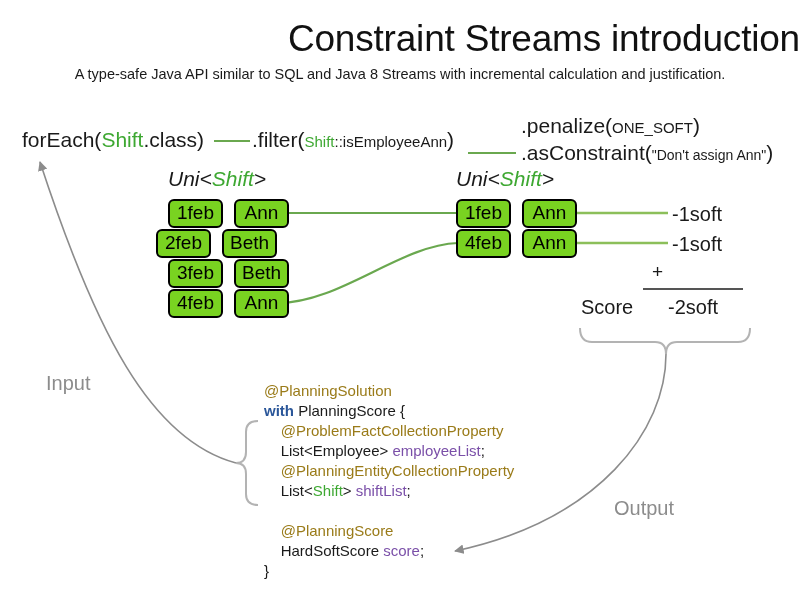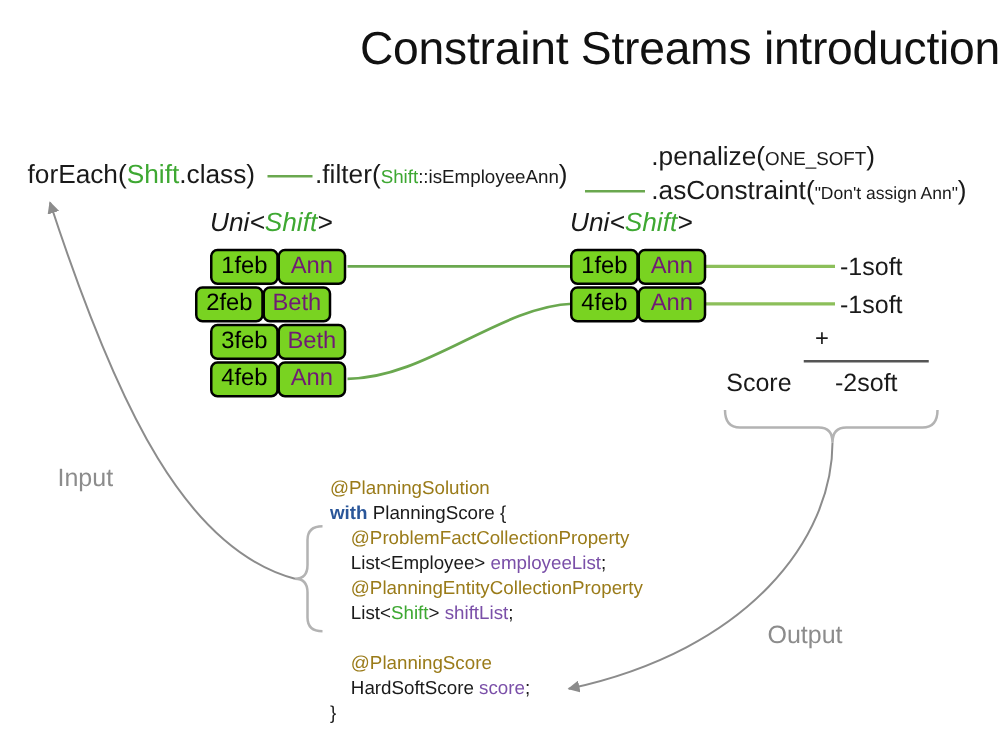--- a/index.html
+++ b/index.html
@@ -63,37 +63,37 @@
     font-size: 21px;
     white-space: nowrap;
     color: #1a1a1a;
     font-style: italic;
   }
   .uni-label .cls { color:#3ea832; }
   #uni-label-left  { left: 168px; top: 167px; }
   #uni-label-right { left: 456px; top: 167px; }
 
   
-  .tuple-row { position: absolute; display: flex; gap: 0; }
+  .tuple-row { position: absolute; display: flex; gap: 12px; }
   .cell {
     box-sizing: border-box;
     height: 29px;
     border: 2px solid #000;
     border-radius: 6px;
     background: #7ed321;
     background: #79d321;
     display: flex;
     align-items: center;
     justify-content: center;
     font-size: 19px;
     line-height: 1;
     padding-bottom: 2px;
   }
   .cell.date { width: 55px; color:#000; }
-  .cell.name { width: 55px; color:#701a75; margin-left: -1px; }
+  .cell.name { width: 55px; color:#000000; margin-left: -1px; }
 
   #row-l-0 { left: 168px; top: 199px; }
   #row-l-1 { left: 156px; top: 229px; }
   #row-l-2 { left: 168px; top: 259px; }
   #row-l-3 { left: 168px; top: 289px; }
   #row-r-0 { left: 456px; top: 199px; }
   #row-r-1 { left: 456px; top: 229px; }
 
   
   #overlay {
@@ -153,20 +153,21 @@
   #code-block .cls { color:#3ea832; }
   #code-block .fld { color:#7a4fa8; }
   #code-block .blank { display:block; height:20px; }
 </style>
 </head>
 <body>
 
 <div class="root">
 
   <div id="page-title">Constraint Streams introduction</div>
+  <div id="page-subtitle">A type-safe Java API similar to SQL and Java 8 Streams with incremental calculation and justification.</div>
 
   <div class="pipe-text" id="foreach-call"><span>forEach(</span><span class="cls">Shift</span><span>.class)</span></div>
 
   <div class="connector-green" id="conn-foreach-filter"></div>
 
   <div class="pipe-text" id="filter-call"><span>.filter(</span><span class="sm cls">Shift</span><span class="sm">::isEmployeeAnn</span><span>)</span></div>
 
   <div class="connector-green" id="conn-filter-penalize"></div>
 
   <div class="pipe-text" id="penalize-call"><span>.penalize(</span><span class="sm">ONE_SOFT</span><span>)</span></div>

